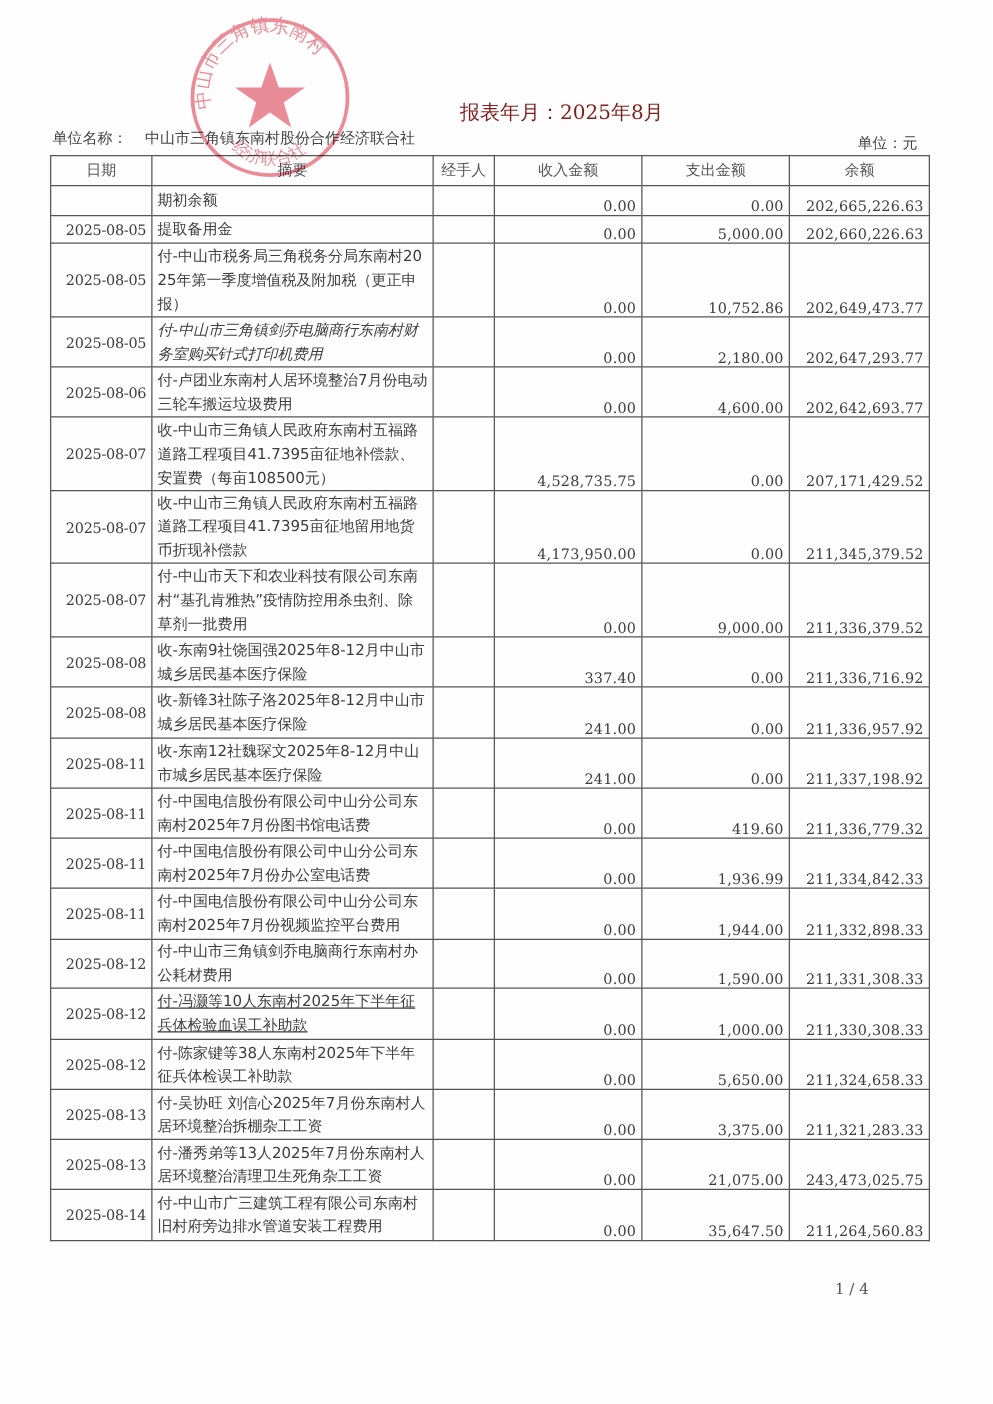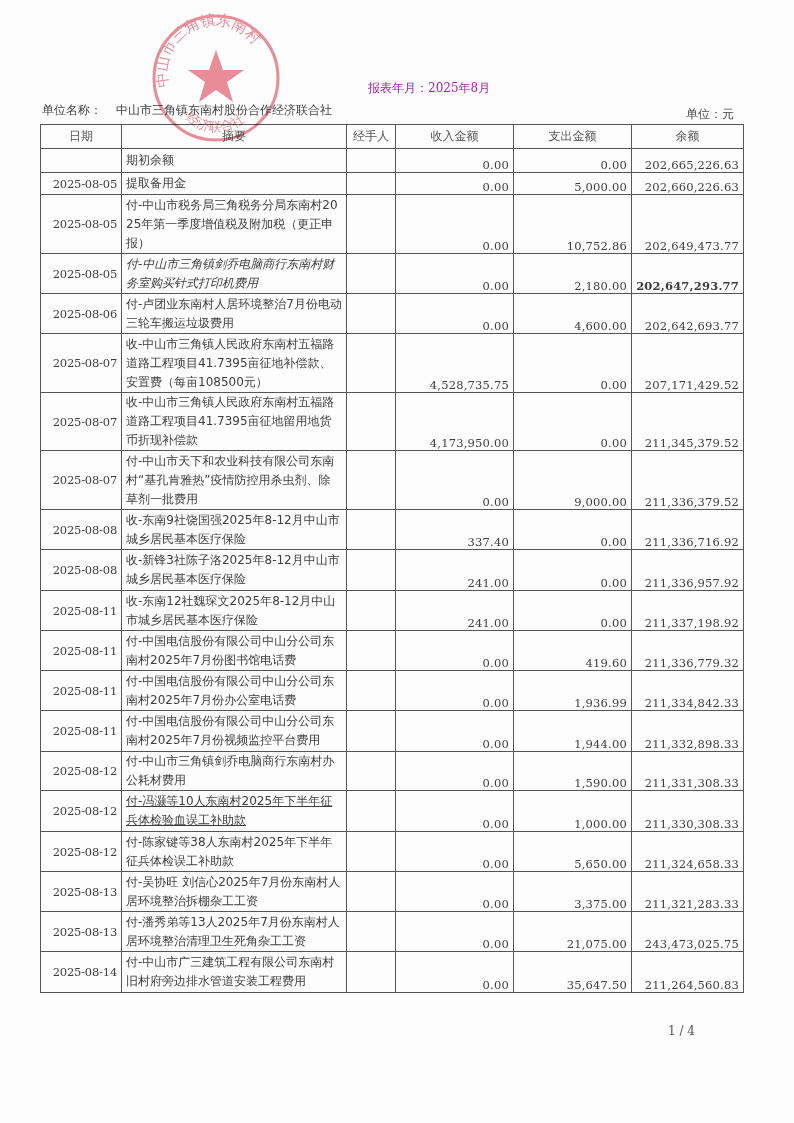--- a/index.html
+++ b/index.html
@@ -29,22 +29,22 @@
       font-family: "DejaVu Sans", "Liberation Sans", sans-serif;
       font-size: 30px;
       letter-spacing: 1px;
       color: #2e2e2e;
       padding-left: 70px;
     }
     .subtitle {
       position: absolute;
       left: 368px;
       top: 80px;
-      font-size: 12px;
-      color: #a21caf;
+      font-size: 16px;
+      color: #7f1d1d;
     }
     .unit-name-label {
       position: absolute;
       left: 42px;
       top: 102px;
       font-size: 12px;
       color: #444;
     }
     .unit-name-value {
       position: absolute;
@@ -185,21 +185,21 @@
           <td class="num" style="height: 58px;">0.00</td>
           <td class="num" style="height: 58px;">10,752.86</td>
           <td class="num" style="height: 58px;">202,649,473.77</td>
         </tr>
         <tr style="height: 40px;">
           <td class="date" style="height: 39px;">2025-08-05</td>
           <td class="desc" style="height: 39px; font-style: italic;">付-中山市三角镇剑乔电脑商行东南村财务室购买针式打印机费用</td>
           <td class="handler" style="height: 39px;"></td>
           <td class="num" style="height: 39px;">0.00</td>
           <td class="num" style="height: 39px;">2,180.00</td>
-          <td class="num" style="height: 39px; font-weight: bold;">202,647,293.77</td>
+          <td class="num" style="height: 39px;">202,647,293.77</td>
         </tr>
         <tr style="height: 40px;">
           <td class="date" style="height: 39px;">2025-08-06</td>
           <td class="desc" style="height: 39px;">付-卢团业东南村人居环境整治7月份电动三轮车搬运垃圾费用</td>
           <td class="handler" style="height: 39px;"></td>
           <td class="num" style="height: 39px;">0.00</td>
           <td class="num" style="height: 39px;">4,600.00</td>
           <td class="num" style="height: 39px;">202,642,693.77</td>
         </tr>
         <tr style="height: 59px;">

